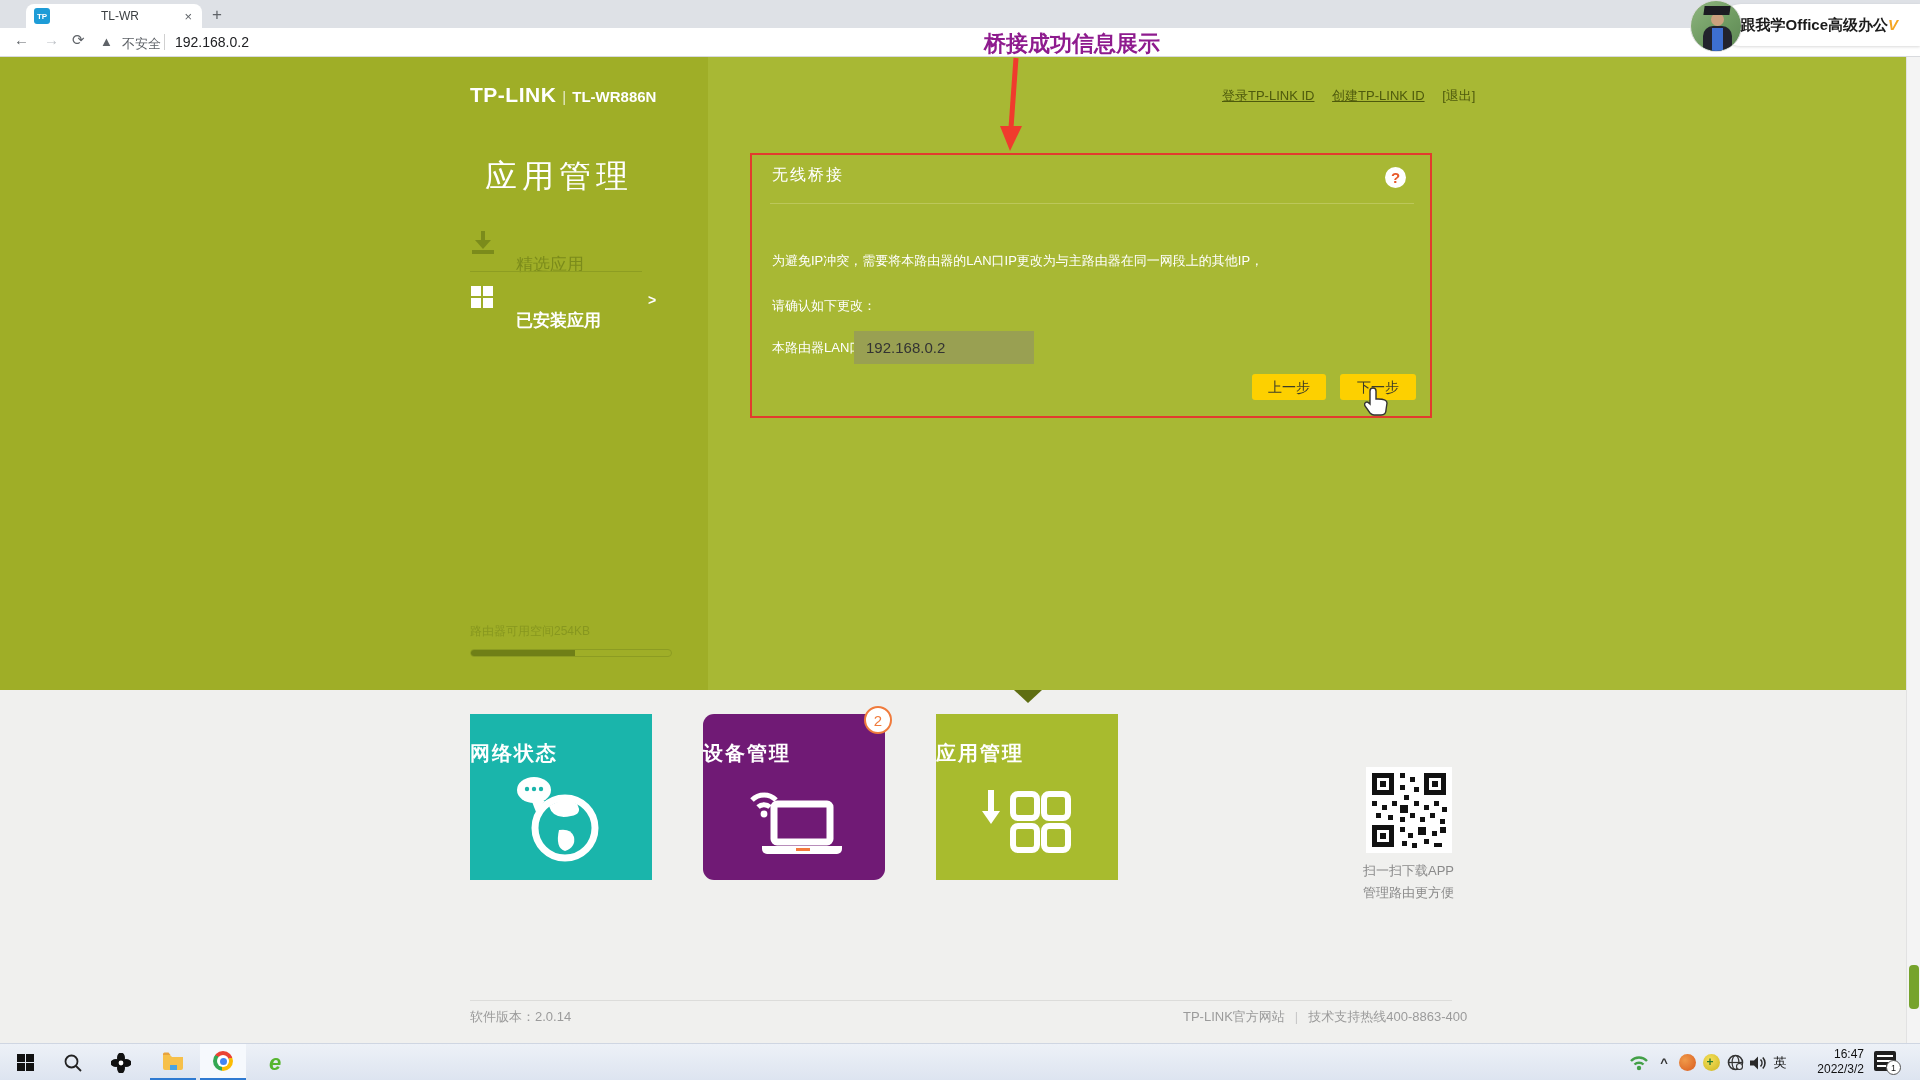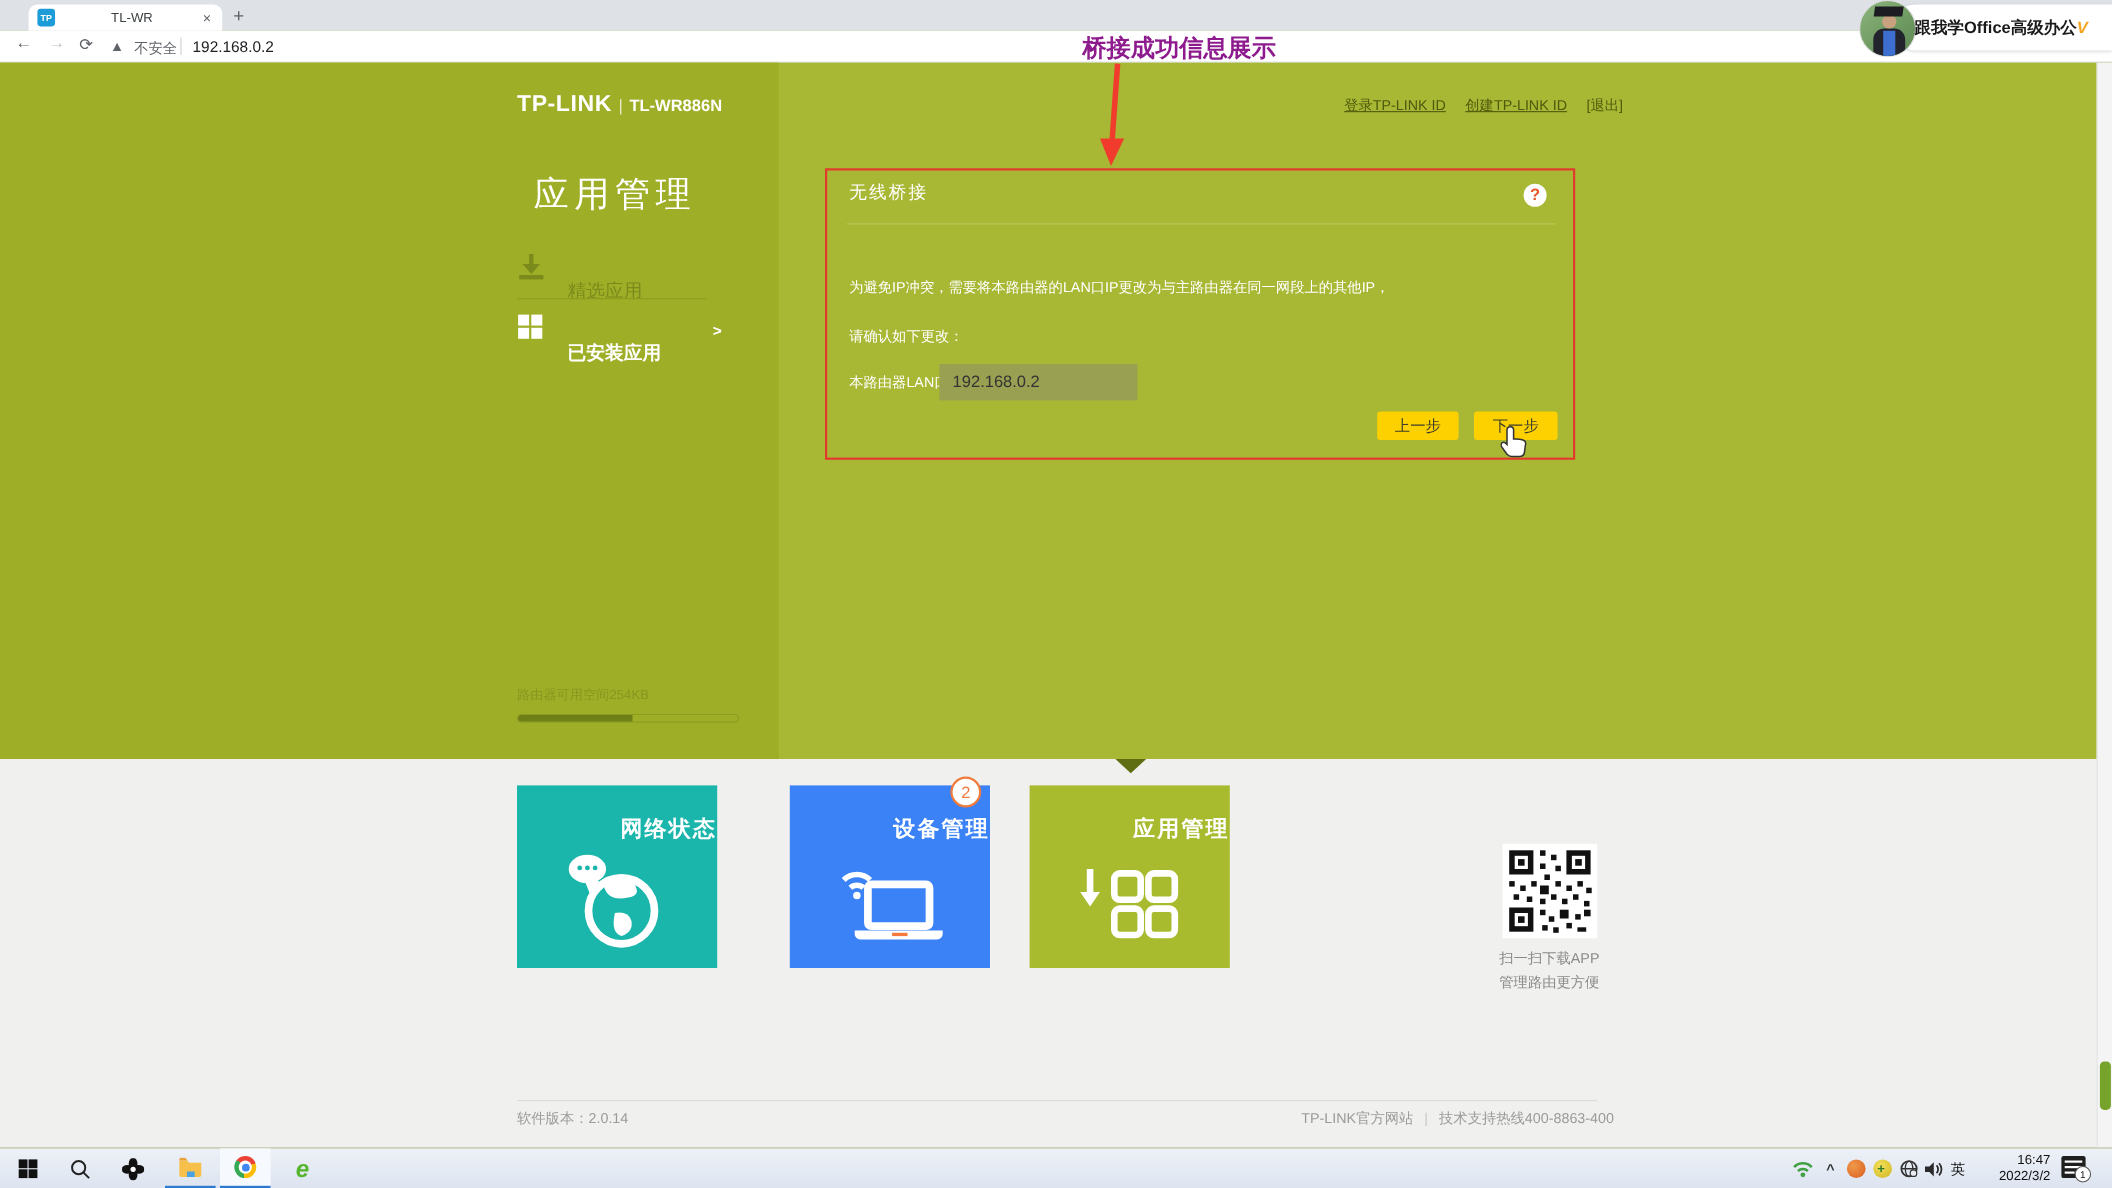--- a/index.html
+++ b/index.html
@@ -73,24 +73,24 @@
   .ip-input{position:absolute;left:102px;top:176px;width:180px;height:33px;background:#99a052;border:none;font-size:15px;color:#333;padding-left:12px;font-family:inherit;}
   .btn{position:absolute;top:219px;height:26px;background:#fdd000;color:#3c3c28;font-size:14px;text-align:center;line-height:26px;border-radius:3px;}
   .btn-prev{left:500px;width:74px;}
   .btn-next{left:588px;width:76px;}
   .cursor-hand{position:absolute;left:612px;top:232px;z-index:5;}
 
   
   .lower{position:absolute;left:0;top:690px;width:1920px;height:353px;background:#f0f0ee;}
   .notch{position:absolute;left:1014px;top:0;width:0;height:0;border-left:14px solid transparent;border-right:14px solid transparent;border-top:13px solid #5f6e12;}
   .tile{position:absolute;top:24px;width:182px;height:166px;}
-  .tile-label{position:absolute;top:26px;width:100%;text-align:right;font-size:20px;font-weight:bold;color:#fff;letter-spacing:2px;}
+  .tile-label{position:absolute;top:26px;width:100%;text-align:left;font-size:20px;font-weight:bold;color:#fff;letter-spacing:2px;}
   .tile svg{position:absolute;left:41px;top:56px;}
   .t0{left:470px;background:#1ab5ab;}
-  .t1{left:718px;background:#3b82f6;}
+  .t1{left:703px;background:#701a75;border-radius:11px;}
   .t2{left:936px;background:#a8bb2e;}
   .t3{left:1169px;background:#54b8e8;}
   .badge{position:absolute;left:864px;top:16px;width:28px;height:28px;border-radius:50%;background:#fff;border:2px solid #f07b3c;color:#f07b3c;font-size:15px;text-align:center;line-height:26px;}
   .qr{position:absolute;left:1366px;top:77px;width:86px;height:86px;background:#fff;}
   .qr-line{position:absolute;left:1363px;font-size:13px;color:#8a8a8a;white-space:nowrap;}
   .qr-l1{top:172px;}
   .qr-l2{top:194px;}
 
   .footer-divider{position:absolute;left:470px;top:310px;width:982px;height:1px;background:#dcdcda;}
   .footer-left{position:absolute;left:470px;top:318px;font-size:13px;color:#9b9b9b;}

